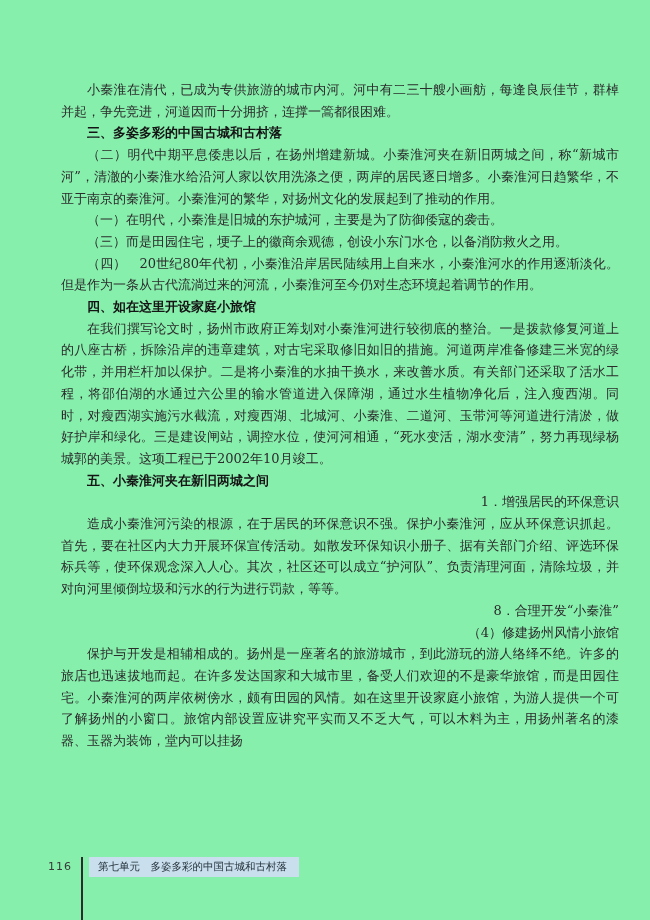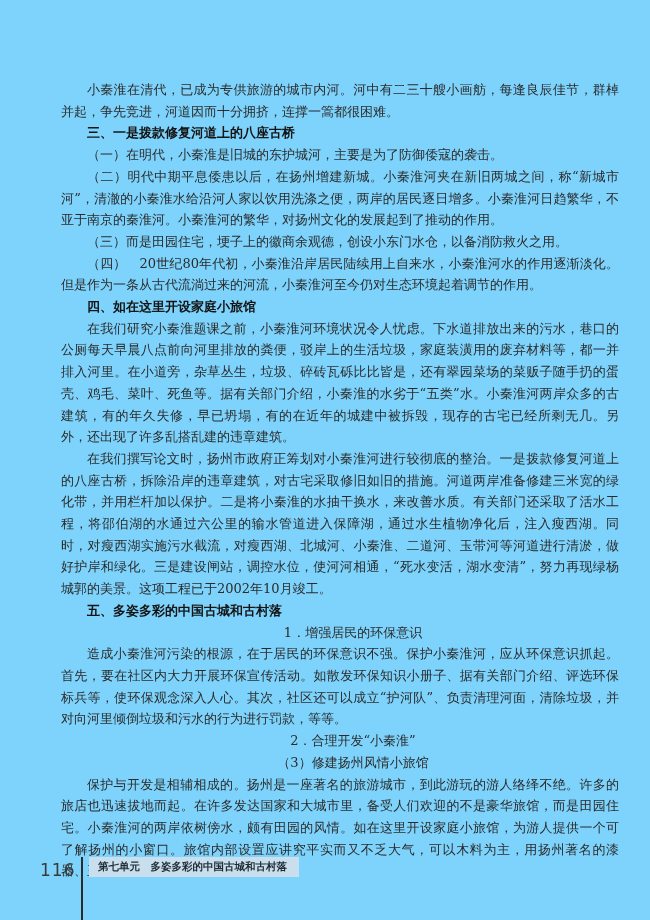--- a/index.html
+++ b/index.html
@@ -4,21 +4,21 @@
 <style>
   html, body { margin: 0; padding: 0; }
   body {
     width: 650px; height: 920px;
     background: #ffffff;
     font-family: "DejaVu Serif", "Liberation Serif", serif;
   }
   .page {
     position: relative;
     width: 650px; height: 920px;
-    background: #7dd3fc;
+    background: #86efac;
     overflow: hidden;
   }
   .content {
     position: absolute;
     left: 61px; top: 79px;
     width: 558px;
     color: #2b2b2b;
     font-size: 13px;
     line-height: 21.7px;
     text-align: justify;
@@ -27,32 +27,32 @@
     margin: 0;
     text-indent: 2em;
   }
   .content p.heading {
     font-family: "DejaVu Sans", "Liberation Sans", sans-serif;
     font-weight: bold;
     color: #141414;
     text-align: left;
   }
   .content p.subhead {
-    text-align: center;
+    text-align: right;
   }
   .footer {
     position: absolute;
     left: 0; top: 856px;
     width: 650px; height: 64px;
   }
   .page-num {
     position: absolute;
-    left: 40px; top: 4px;
+    left: 48px; top: 4px;
     font-family: "DejaVu Sans", "Liberation Sans", sans-serif;
-    font-size: 17px;
+    font-size: 11px;
     color: #3a3a3a;
     letter-spacing: 1px;
   }
   .footer-rule {
     position: absolute;
     left: 81px; top: 1px;
     width: 2px; height: 63px;
     background: #2c2c2c;
   }
   .unit-bar {
@@ -60,46 +60,45 @@
     left: 89px; top: 1px;
     height: 20px;
     background: #c9dfed;
     display: flex;
     align-items: center;
     padding: 0 12px 0 9px;
     box-sizing: border-box;
   }
   .unit-title {
     font-family: "DejaVu Sans", "Liberation Sans", sans-serif;
-    font-weight: bold;
+    font-weight: normal;
     font-size: 10.5px;
     color: #1f2b33;
     white-space: nowrap;
   }
 </style>
 </head>
 <body>
 
 <div class="page">
 
   <div class="content">
     <p class="body">小秦淮在清代，已成为专供旅游的城市内河。河中有二三十艘小画舫，每逢良辰佳节，群棹并起，争先竞进，河道因而十分拥挤，连撑一篙都很困难。</p>
-    <p class="heading">三、一是拨款修复河道上的八座古桥</p>
+    <p class="heading">三、多姿多彩的中国古城和古村落</p>
+    <p class="body">（二）明代中期平息倭患以后，在扬州增建新城。小秦淮河夹在新旧两城之间，称“新城市河”，清澈的小秦淮水给沿河人家以饮用洗涤之便，两岸的居民逐日增多。小秦淮河日趋繁华，不亚于南京的秦淮河。小秦淮河的繁华，对扬州文化的发展起到了推动的作用。</p>
     <p class="body">（一）在明代，小秦淮是旧城的东护城河，主要是为了防御倭寇的袭击。</p>
-    <p class="body">（二）明代中期平息倭患以后，在扬州增建新城。小秦淮河夹在新旧两城之间，称“新城市河”，清澈的小秦淮水给沿河人家以饮用洗涤之便，两岸的居民逐日增多。小秦淮河日趋繁华，不亚于南京的秦淮河。小秦淮河的繁华，对扬州文化的发展起到了推动的作用。</p>
     <p class="body">（三）而是田园住宅，埂子上的徽商余观德，创设小东门水仓，以备消防救火之用。</p>
     <p class="body">（四）　20世纪80年代初，小秦淮沿岸居民陆续用上自来水，小秦淮河水的作用逐渐淡化。但是作为一条从古代流淌过来的河流，小秦淮河至今仍对生态环境起着调节的作用。</p>
     <p class="heading">四、如在这里开设家庭小旅馆</p>
-    <p class="body">在我们研究小秦淮题课之前，小秦淮河环境状况令人忧虑。下水道排放出来的污水，巷口的公厕每天早晨八点前向河里排放的粪便，驳岸上的生活垃圾，家庭装潢用的废弃材料等，都一并排入河里。在小道旁，杂草丛生，垃圾、碎砖瓦砾比比皆是，还有翠园菜场的菜贩子随手扔的蛋壳、鸡毛、菜叶、死鱼等。据有关部门介绍，小秦淮的水劣于“五类”水。小秦淮河两岸众多的古建筑，有的年久失修，早已坍塌，有的在近年的城建中被拆毁，现存的古宅已经所剩无几。另外，还出现了许多乱搭乱建的违章建筑。</p>
     <p class="body">在我们撰写论文时，扬州市政府正筹划对小秦淮河进行较彻底的整治。一是拨款修复河道上的八座古桥，拆除沿岸的违章建筑，对古宅采取修旧如旧的措施。河道两岸准备修建三米宽的绿化带，并用栏杆加以保护。二是将小秦淮的水抽干换水，来改善水质。有关部门还采取了活水工程，将邵伯湖的水通过六公里的输水管道进入保障湖，通过水生植物净化后，注入瘦西湖。同时，对瘦西湖实施污水截流，对瘦西湖、北城河、小秦淮、二道河、玉带河等河道进行清淤，做好护岸和绿化。三是建设闸站，调控水位，使河河相通，“死水变活，湖水变清”，努力再现绿杨城郭的美景。这项工程已于2002年10月竣工。</p>
-    <p class="heading">五、多姿多彩的中国古城和古村落</p>
+    <p class="heading">五、小秦淮河夹在新旧两城之间</p>
     <p class="subhead">1．增强居民的环保意识</p>
     <p class="body">造成小秦淮河污染的根源，在于居民的环保意识不强。保护小秦淮河，应从环保意识抓起。首先，要在社区内大力开展环保宣传活动。如散发环保知识小册子、据有关部门介绍、评选环保标兵等，使环保观念深入人心。其次，社区还可以成立“护河队”、负责清理河面，清除垃圾，并对向河里倾倒垃圾和污水的行为进行罚款，等等。</p>
-    <p class="subhead">2．合理开发“小秦淮”</p>
-    <p class="subhead">（3）修建扬州风情小旅馆</p>
+    <p class="subhead">8．合理开发“小秦淮”</p>
+    <p class="subhead">（4）修建扬州风情小旅馆</p>
     <p class="body">保护与开发是相辅相成的。扬州是一座著名的旅游城市，到此游玩的游人络绎不绝。许多的旅店也迅速拔地而起。在许多发达国家和大城市里，备受人们欢迎的不是豪华旅馆，而是田园住宅。小秦淮河的两岸依树傍水，颇有田园的风情。如在这里开设家庭小旅馆，为游人提供一个可了解扬州的小窗口。旅馆内部设置应讲究平实而又不乏大气，可以木料为主，用扬州著名的漆器、玉器为装饰，堂内可以挂扬</p>
   </div>
 
   <div class="footer">
     <span class="page-num">116</span>
     <div class="footer-rule"></div>
     <div class="unit-bar">
       <span class="unit-title">第七单元　多姿多彩的中国古城和古村落</span>
     </div>
   </div>

